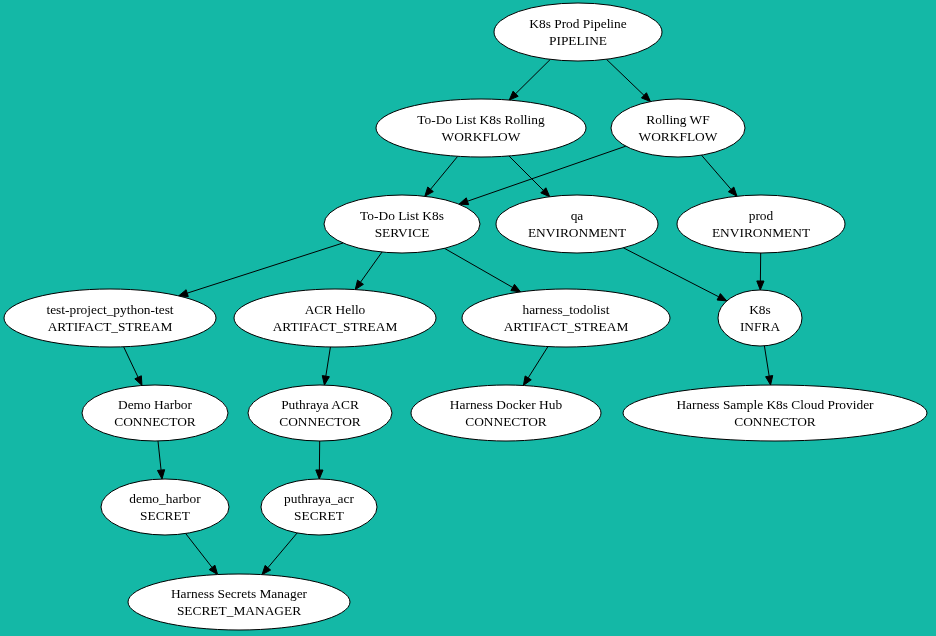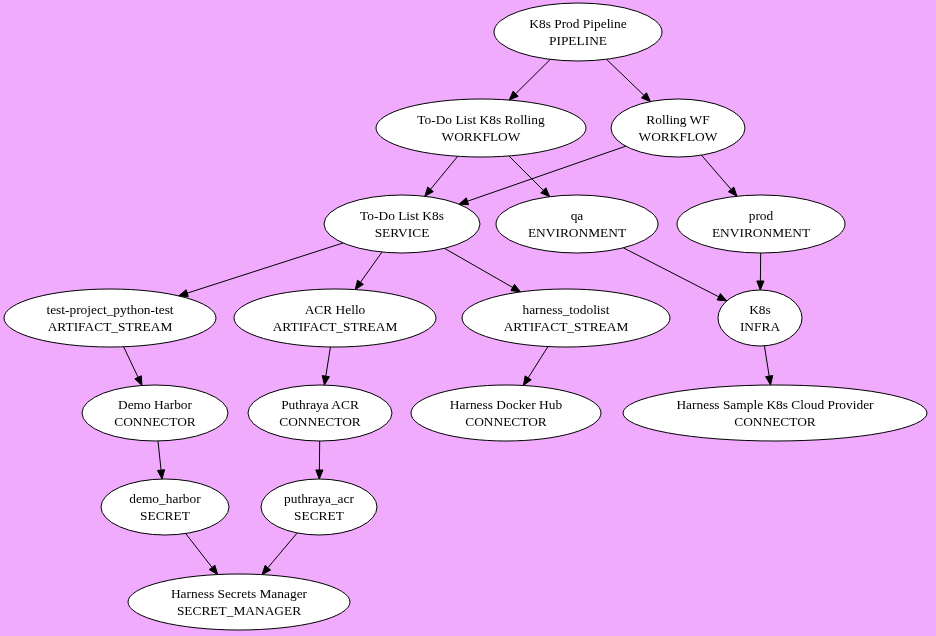--- a/index.html
+++ b/index.html
@@ -4,21 +4,21 @@
 <style>
   html, body {
     margin: 0;
     padding: 0;
     background: #ffffff;
   }
   #graph-canvas {
     position: relative;
     width: 936px;
     height: 636px;
-    background: #f0abfc;
+    background: #14b8a6;
     font-family: "Liberation Serif", "DejaVu Serif", serif;
   }
   svg#graph-svg {
     display: block;
     width: 936px;
     height: 636px;
   }
   .node-ellipse {
     fill: #ffffff;
     stroke: #000000;

